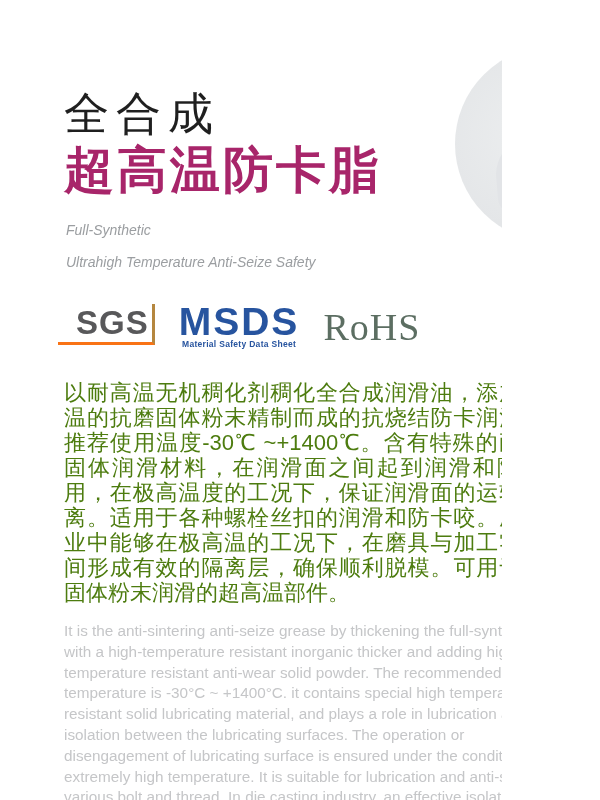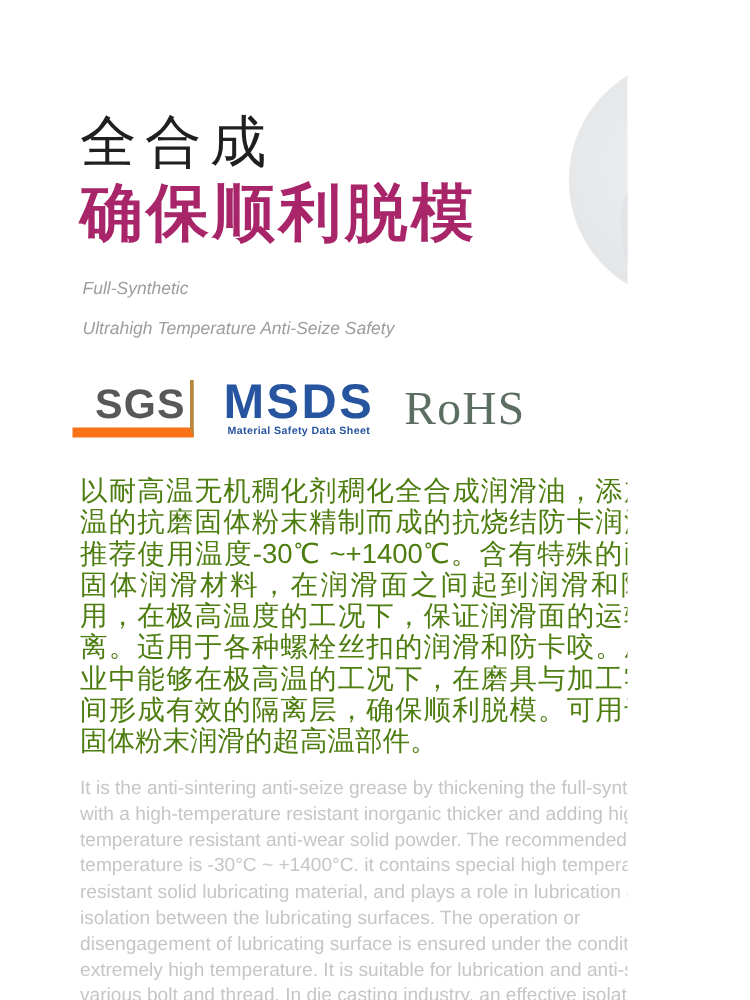--- a/index.html
+++ b/index.html
@@ -55,21 +55,21 @@
 
   
   .certs {
     display: flex;
     align-items: flex-start;
     gap: 24px;
     margin: 26px 0 0 58px;
     height: 52px;
   }
   .sgs-logo {
-    border-bottom: 8px solid #f97316;
+    border-bottom: 3px solid #f97316;
     border-right: 3px solid #b5873f;
     padding: 2px 3px 3px 18px;
     font-weight: 700;
     font-size: 33px;
     line-height: 33px;
     letter-spacing: 1px;
     color: #58585a;
   }
   .msds-logo { display: flex; flex-direction: column; align-items: center; padding-top: 3px; }
   .msds-main {
@@ -138,21 +138,21 @@
       </g>
 
       <path d="M 96 92 Q 58 104 56 128 L 58 152" fill="none" stroke="#e2e4e7" stroke-width="30" stroke-linecap="round"></path>
       <path d="M 96 90 Q 60 102 58 126 L 59 149" fill="none" stroke="#f5f6f7" stroke-width="20" stroke-linecap="round"></path>
       <path d="M 92 86 Q 62 98 61 120" fill="none" stroke="#ffffff" stroke-width="8" stroke-linecap="round"></path>
     </svg>
   </div>
 
   <header class="header">
     <h1 class="title-zh">全合成</h1>
-    <h2 class="title-zh2">确保顺利脱模</h2>
+    <h2 class="title-zh2">超高温防卡脂</h2>
     <p class="subtitle-en"><span>Full-Synthetic</span><br>
     <span>Ultrahigh Temperature Anti-Seize Safety</span></p>
   </header>
 
   <div class="certs">
     <div class="sgs-logo">
       <span>SGS</span>
     </div>
     <div class="msds-logo">
       <span class="msds-main">MSDS</span>

